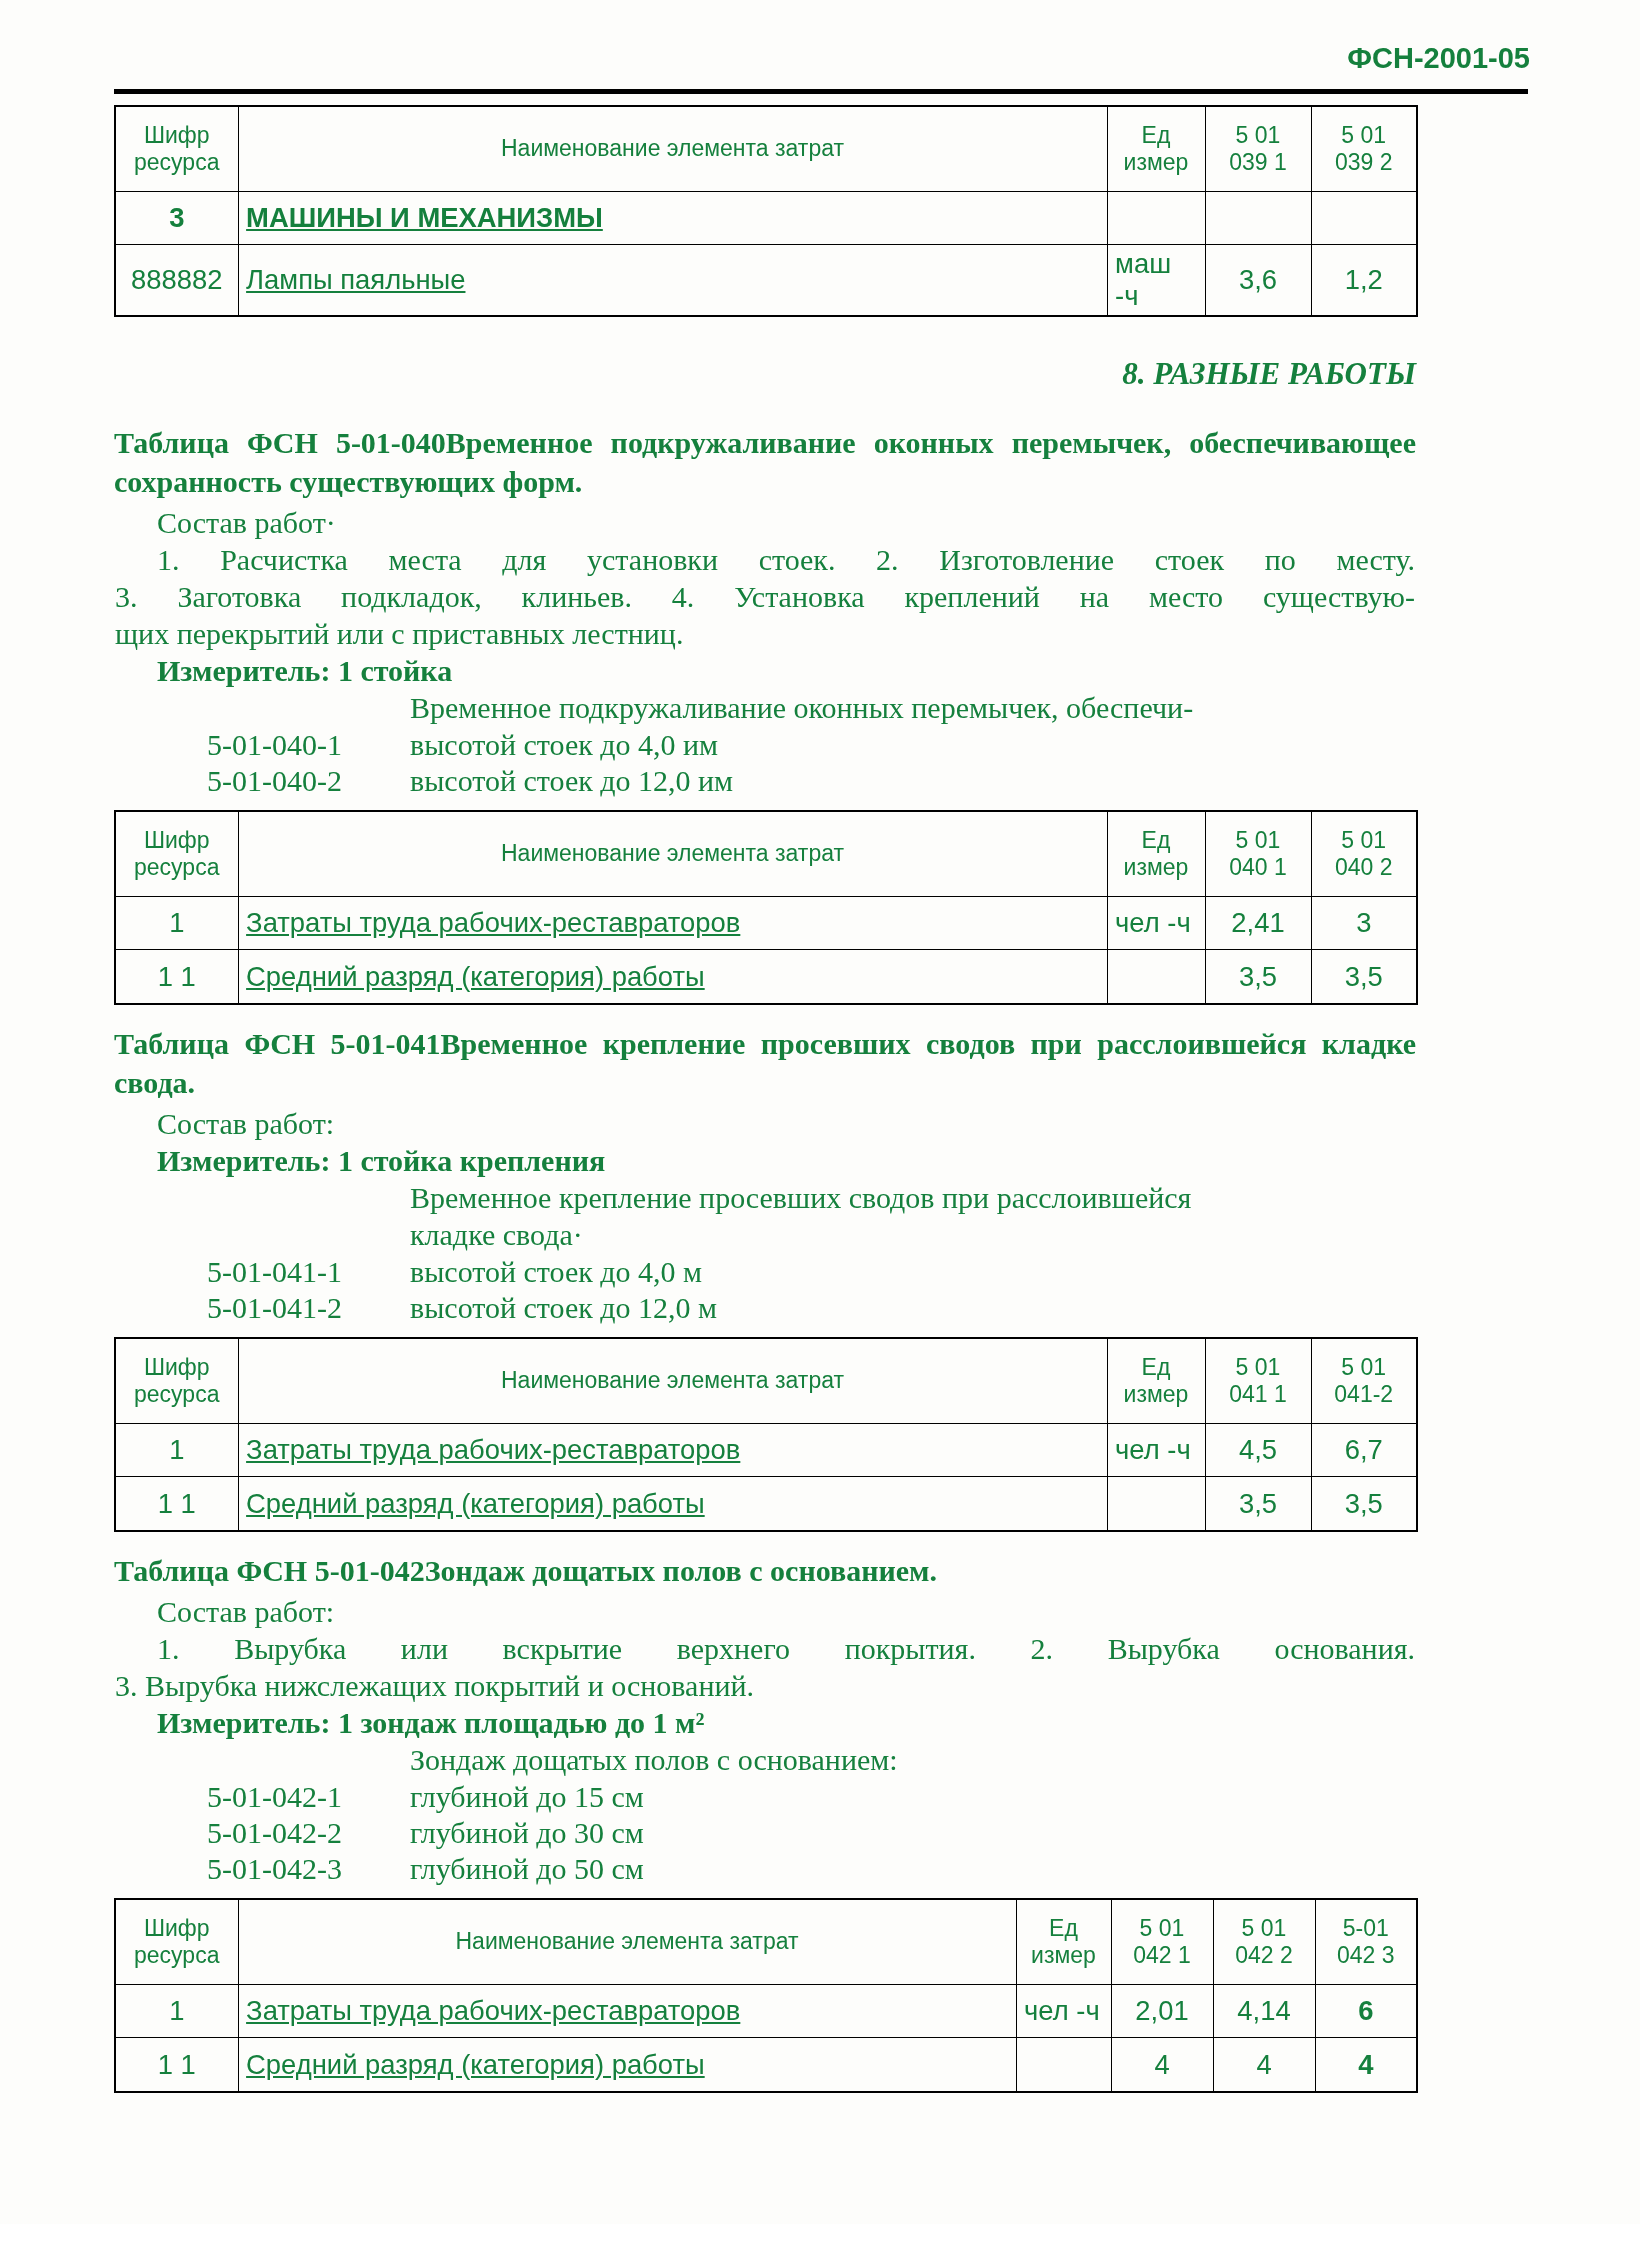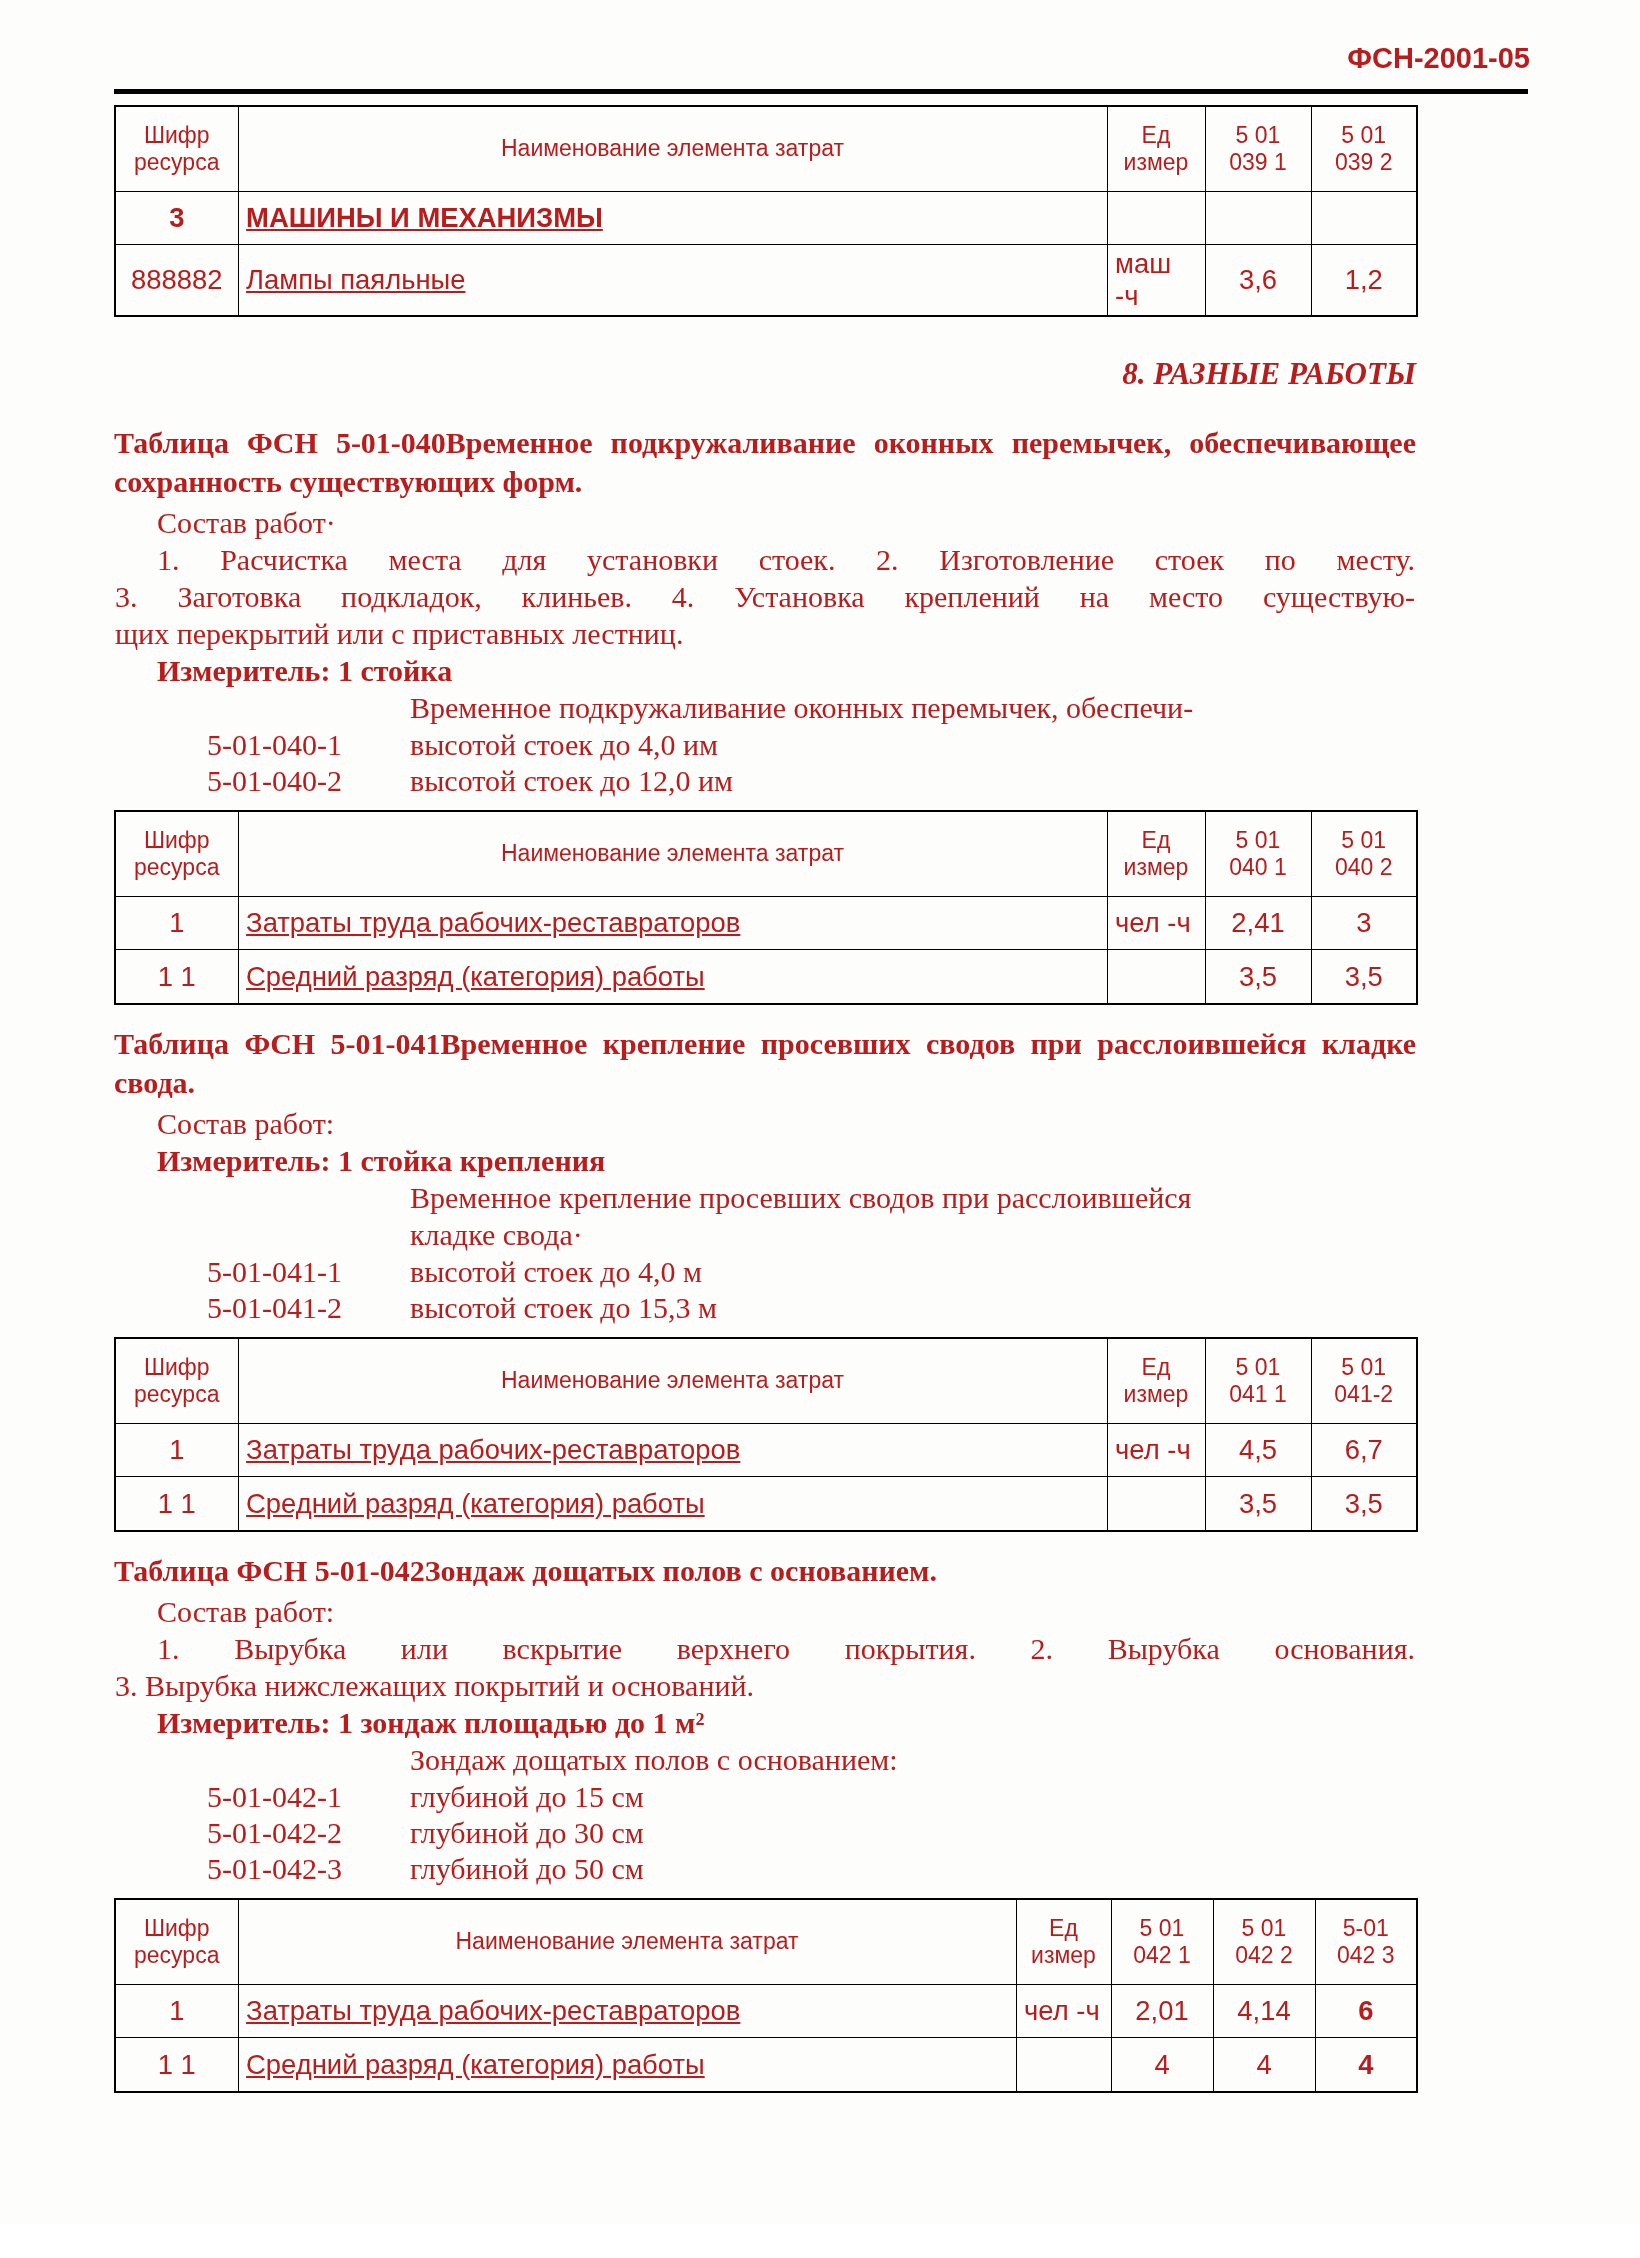--- a/index.html
+++ b/index.html
@@ -2,21 +2,21 @@
 <html style="font-size:15px"><head>
 <meta charset="utf-8">
 <style>
   html, body { margin: 0; padding: 0; background: #ffffff; }
   .page {
     position: relative;
     width: 1640px;
     height: 2224px;
     box-sizing: border-box;
     background: #fdfdfb;
-    color: #b91c1c;
+    color: #15803d;
     padding: 40px 224px 3px 114px;
     font-family: "Liberation Serif", serif;
     overflow: hidden;
   }
   
   .doc-code {
     font-family: "Liberation Sans", sans-serif;
     font-weight: 700;
     font-size: 29px;
     line-height: 36px;
@@ -200,21 +200,21 @@
     <div class="bt line">Временное крепление просевших сводов при расслоившейся</div>
     <div class="bt line">кладке свода·</div>
   </div>
   <div>
     <div class="bt variant">
       <span class="vcode">5-01-041-1</span>
         <span>высотой стоек до 4,0 м</span>
     </div>
     <div class="bt variant">
       <span class="vcode">5-01-041-2</span>
-        <span>высотой стоек до 15,3 м</span>
+        <span>высотой стоек до 12,0 м</span>
     </div>
   </div>
 
   <table class="grid">
     <colgroup>
       <col style="width:123px">
         <col style="width:869px">
         <col style="width:98px">
         <col style="width:106px">
         <col style="width:106px">

